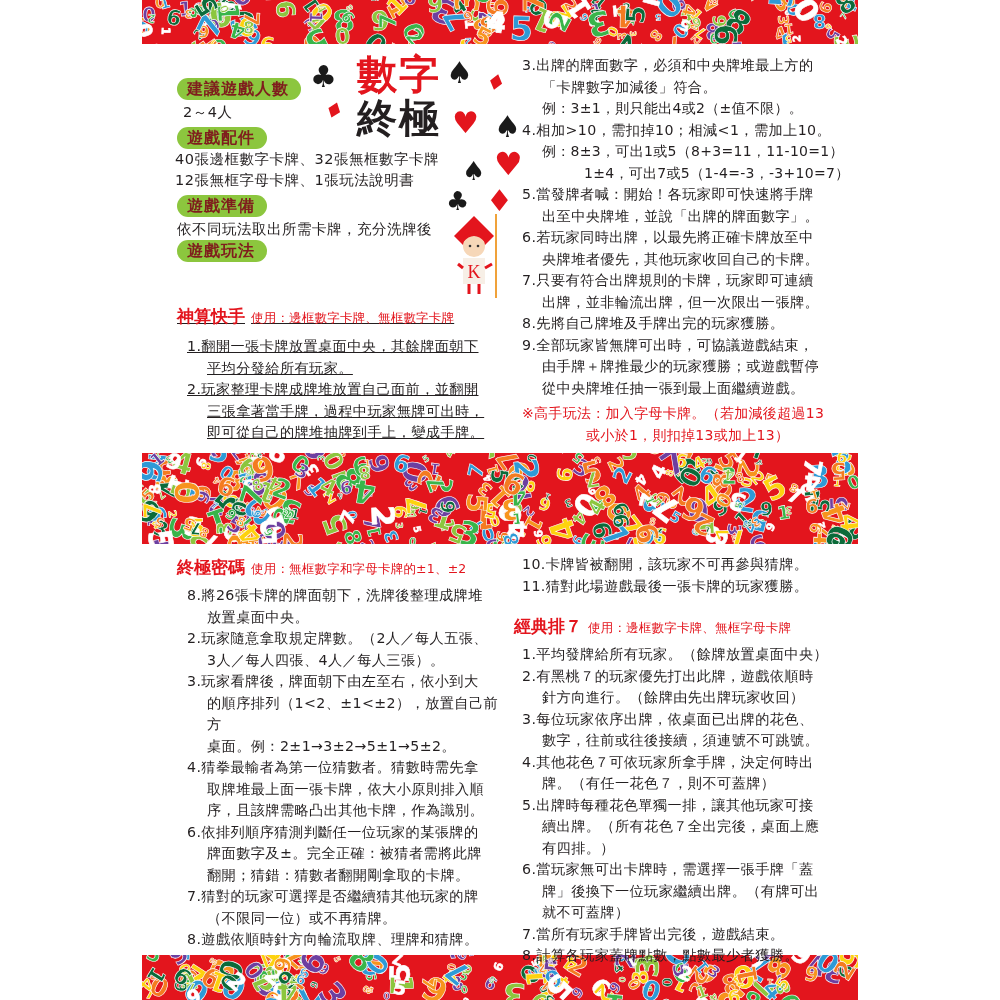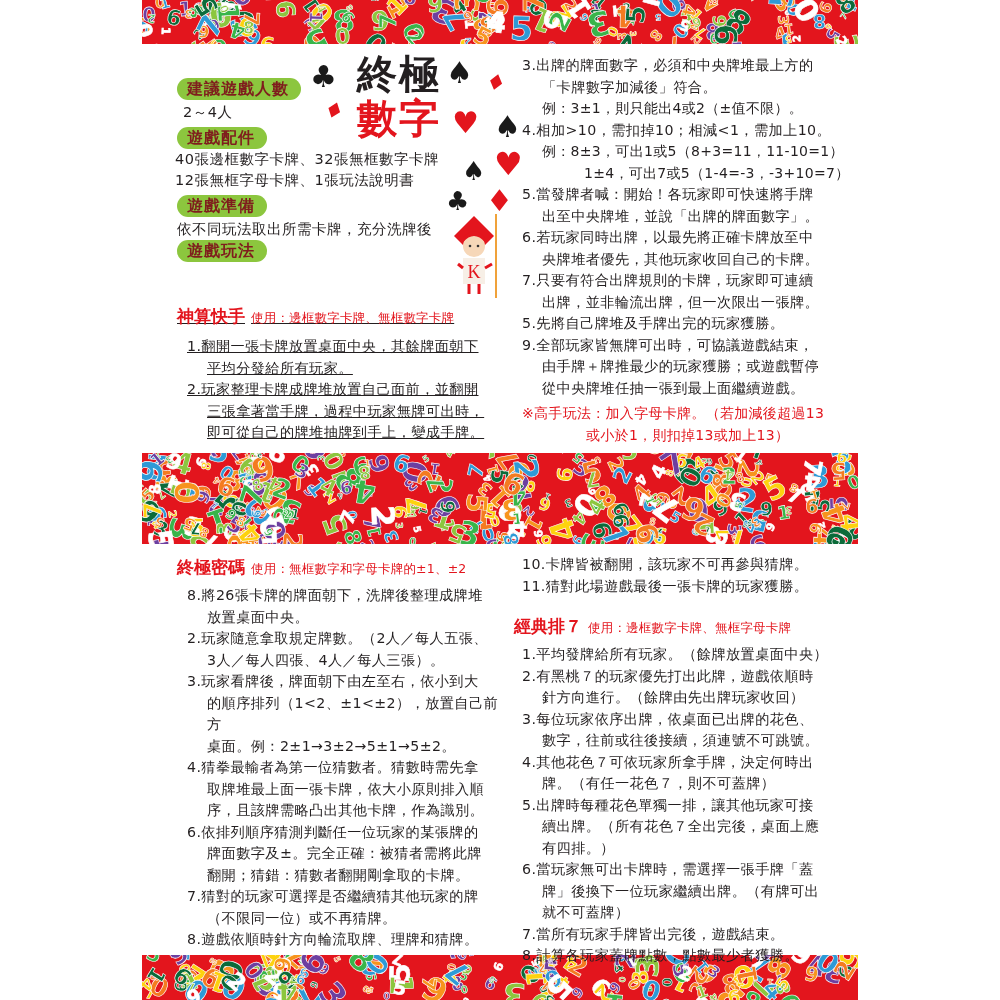--- a/index.html
+++ b/index.html
@@ -758,22 +758,22 @@
       <text x="147.5" y="21.1" font-size="13.2" font-weight="bold" fill="#8cc63e" stroke="#fff" stroke-width="0.6" transform="rotate(93 147.5 21.1)" font-family="DejaVu Sans, sans-serif">4</text>
       <text x="164.2" y="20.0" font-size="13.7" font-weight="bold" fill="#2e9ad6" stroke="#fff" stroke-width="0.6" transform="rotate(190 164.2 20.0)" font-family="DejaVu Sans, sans-serif">9</text>
       <text x="413.0" y="28.5" font-size="8.2" font-weight="bold" fill="#0b6b3a" stroke="#fff" stroke-width="0.6" transform="rotate(283 413.0 28.5)" font-family="DejaVu Sans, sans-serif">8</text>
       <text x="416.4" y="16.6" font-size="31.3" font-weight="bold" fill="#ffffff" stroke="#fff" stroke-width="0.6" transform="rotate(133 416.4 16.6)" font-family="DejaVu Sans, sans-serif">5</text>
       <text x="413.2" y="44.2" font-size="13.8" font-weight="bold" fill="#0b6b3a" stroke="#fff" stroke-width="0.6" transform="rotate(220 413.2 44.2)" font-family="DejaVu Sans, sans-serif">3</text>
       <text x="642.1" y="36.4" font-size="16.3" font-weight="bold" fill="#fdd20e" stroke="#fff" stroke-width="0.6" transform="rotate(304 642.1 36.4)" font-family="DejaVu Sans, sans-serif">5</text>
     </svg>
   </div>
 
 <div id="title-box">
+  <div id="title-l2">數字</div>
   <div id="title-l1">終極</div>
-  <div id="title-l2">數字</div>
 </div>
 
 <span class="suit blk" style="left:310px;top:62px;font-size:30px">♣</span>
 <span class="suit red" style="left:324px;top:100px;font-size:22px;transform:rotate(20deg)">♦</span>
 <span class="suit blk" style="left:446px;top:58px;font-size:30px">♠</span>
 <span class="suit red" style="left:486px;top:72px;font-size:22px;transform:rotate(15deg)">♦</span>
 <span class="suit red" style="left:452px;top:108px;font-size:30px">♥</span>
 <span class="suit blk" style="left:494px;top:112px;font-size:30px">♠</span>
 <span class="suit red" style="left:494px;top:148px;font-size:32px">♥</span>
 <span class="suit blk" style="left:462px;top:158px;font-size:26px">♠</span>
@@ -832,21 +832,21 @@
     </ol>
   <div class="ex">例：8±3，可出1或5（8+3=11，11-10=1）</div>
   <div class="ex ex2">1±4，可出7或5（1-4=-3，-3+10=7）</div>
   <ol class="rules">
     <li>5.當發牌者喊：開始！各玩家即可快速將手牌
 出至中央牌堆，並說「出牌的牌面數字」。</li>
     <li>6.若玩家同時出牌，以最先將正確卡牌放至中
 央牌堆者優先，其他玩家收回自己的卡牌。</li>
     <li>7.只要有符合出牌規則的卡牌，玩家即可連續
 出牌，並非輪流出牌，但一次限出一張牌。</li>
-    <li>5.先將自己牌堆及手牌出完的玩家獲勝。</li>
+    <li>8.先將自己牌堆及手牌出完的玩家獲勝。</li>
     <li>9.全部玩家皆無牌可出時，可協議遊戲結束，
 由手牌＋牌推最少的玩家獲勝；或遊戲暫停
 從中央牌堆任抽一張到最上面繼續遊戲。</li>
   </ol>
   <div class="note" style="margin-top:4px;padding-left:10px">
     <span>※高手玩法：加入字母卡牌。（若加減後超過13</span>
     <span class="l2">或小於1，則扣掉13或加上13）</span>
   </div>
 </div>
 

